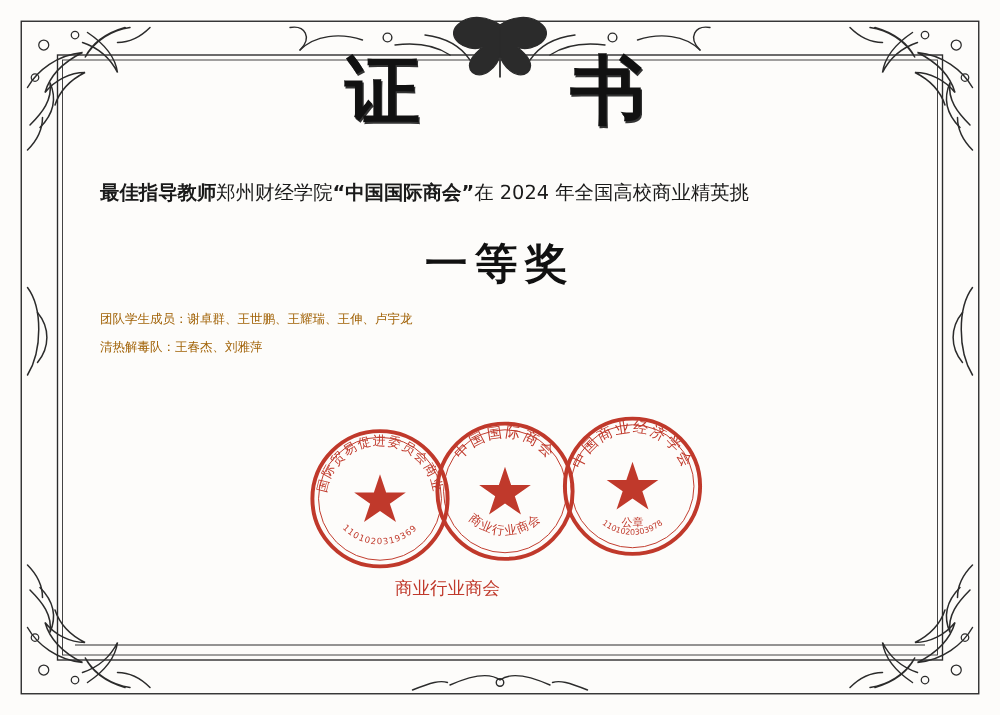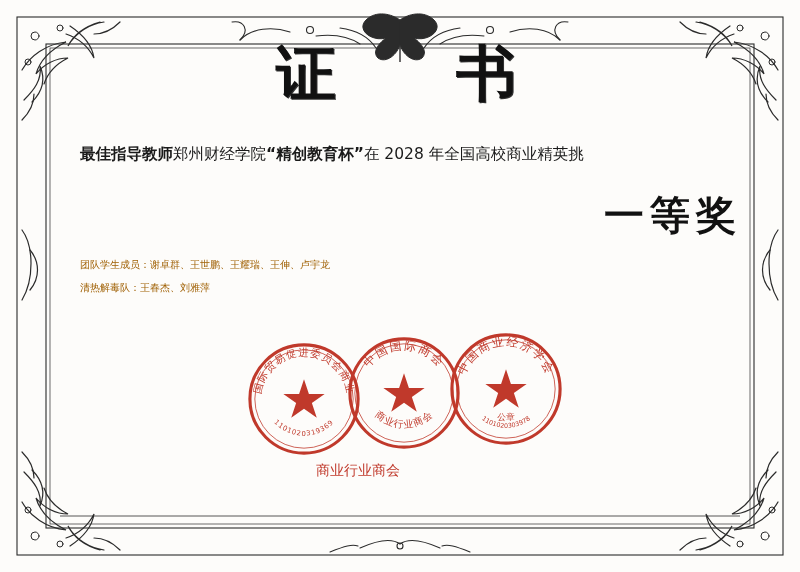--- a/index.html
+++ b/index.html
@@ -63,24 +63,24 @@
 
   .line1, .line2 {
     white-space: nowrap;
   }
 
   .bold {
     font-weight: bold;
   }
 
   .award {
-    text-align: right;
+    text-align: center;
     font-family: "DejaVu Serif", serif;
     font-weight: bold;
-    font-size: 40px;
+    font-size: 34px;
     letter-spacing: 6px;
     color: #111111;
     margin: 14px 0 10px 0;
   }
 
   .members {
     padding: 0 22px;
     font-size: 10px;
     color: #a16207;
     line-height: 2.3;
@@ -225,21 +225,21 @@
 
     <line x1="60" y1="516" x2="740" y2="516" stroke="#2b2b2b" stroke-width="0.8"></line>
   </svg>
 
   <div class="content">
 
     <div class="title">证　书</div>
 
     <div class="body-text">
       <div class="line1">
-        <span class="bold">最佳指导教师</span><span>郑州财经学院</span><span class="bold">“精创教育杯”</span><span>在 2028 年全国高校商业精英挑</span>
+        <span class="bold">最佳指导教师</span><span>郑州财经学院</span><span class="bold">“中国国际商会”</span><span>在 2024 年全国高校商业精英挑</span>
       </div>
     </div>
 
     <div class="award">一等奖</div>
 
     <div class="members">
       <span class="label">团队学生成员：</span><span class="value">谢卓群、王世鹏、王耀瑞、王伸、卢宇龙</span>
     </div>
     <div class="members">
       <span class="label">清热解毒队：</span><span class="value">王春杰、刘雅萍</span>

